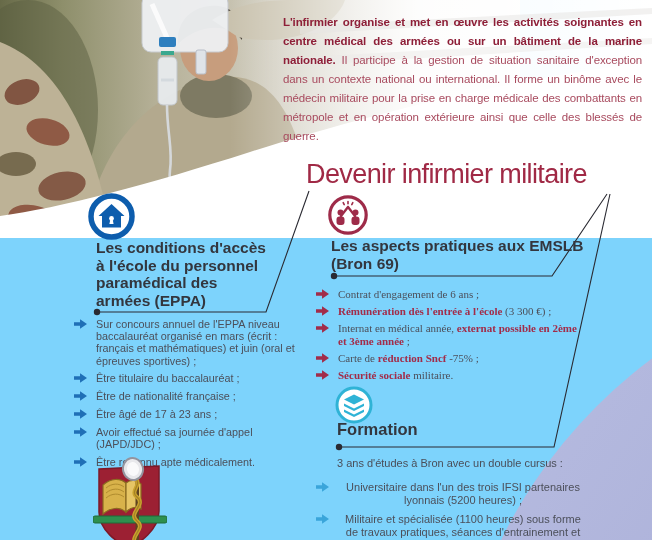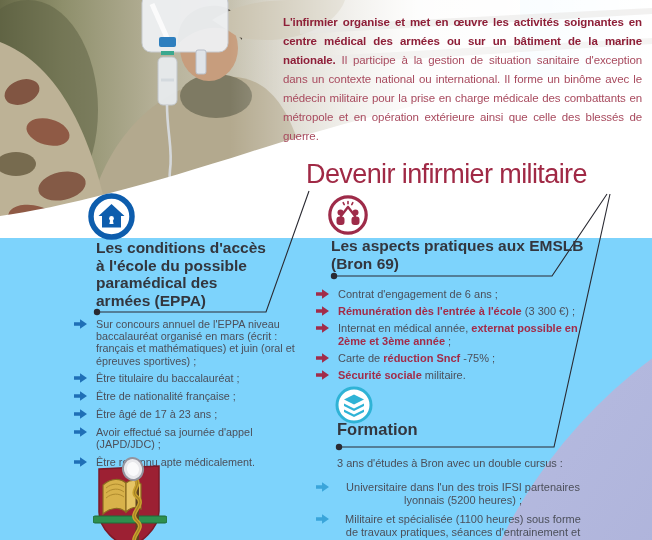--- a/index.html
+++ b/index.html
@@ -25,21 +25,21 @@
   
   ul.blist{list-style:none;margin:0;padding:0;}
   ul.blist li{display:flex;align-items:flex-start;}
   .arrow{flex:0 0 13px;margin-right:9px;margin-top:1px;}
   .arrow svg{display:block;width:13px;height:10px;}
   .btext{display:block;}
   #eppa-list{left:74px;top:318px;width:228px;font-size:10.8px;line-height:12.2px;color:#4c4f5a;}
   #eppa-list li{margin-bottom:5.6px;}
   #eppa-list .arrow{color:#1f6fb6;}
   #emslb-list{left:316px;top:288px;width:268px;font-size:11px;line-height:12.5px;color:#4c4f5a;}
-  #emslb-list li{margin-bottom:4.5px;}
+  #emslb-list li{margin-bottom:4.5px;font-family:Liberation Serif, serif;}
   #emslb-list .arrow{color:#a22c49;}
   #emslb-list .em{font-weight:700;color:#a22c49;}
   #formation-list{left:316px;top:481px;width:272px;font-size:11px;line-height:12.5px;color:#4c4f5a;}
   #formation-list li{margin-bottom:7px;text-align:center;}
   #formation-list .arrow{color:#3aa5da;}
   #formation-lead{left:337px;top:457px;width:270px;font-size:11px;color:#4a4e59;}
   #formation-title{left:337px;top:420px;font-size:16.5px;font-weight:700;color:#33363e;}
   #eppa-heading{left:96px;top:239px;}
   #emslb-heading{left:331px;top:237px;}
 </style>
@@ -125,21 +125,21 @@
   <div class="abs content" style="left:88px;top:193px;">
     <svg width="47" height="47" viewBox="0 0 47 47">
       <circle cx="23.5" cy="23.5" r="20.5" fill="#ffffff" stroke="#0d5dad" stroke-width="5.5"></circle>
       <path d="M23.5,11 L36.5,23 L33,23 L33,34.5 L14,34.5 L14,23 L10.5,23 Z" fill="#0d5dad"></path>
       <circle cx="23.5" cy="25.5" r="2.4" fill="#ffffff"></circle>
       <path d="M22.3,26.5 L24.7,26.5 L25.6,31 L21.4,31 Z" fill="#ffffff"></path>
     </svg>
   </div>
   <div id="eppa-heading" class="abs content sec-heading">
     <div class="heading-line">Les conditions d'accès</div>
-    <div class="heading-line">à l'école du possible</div>
+    <div class="heading-line">à l'école du personnel</div>
     <div class="heading-line">paramédical des</div>
     <div class="heading-line">armées (EPPA)</div>
   </div>
   <ul id="eppa-list" class="abs content blist">
       <li>
         <span class="arrow">
           <svg viewBox="0 0 14 10">
             <path d="M0,3.2 L6.5,3.2 L6.5,0 L14,5 L6.5,10 L6.5,6.8 L0,6.8 Z" fill="currentColor"></path>
           </svg>
         </span>

